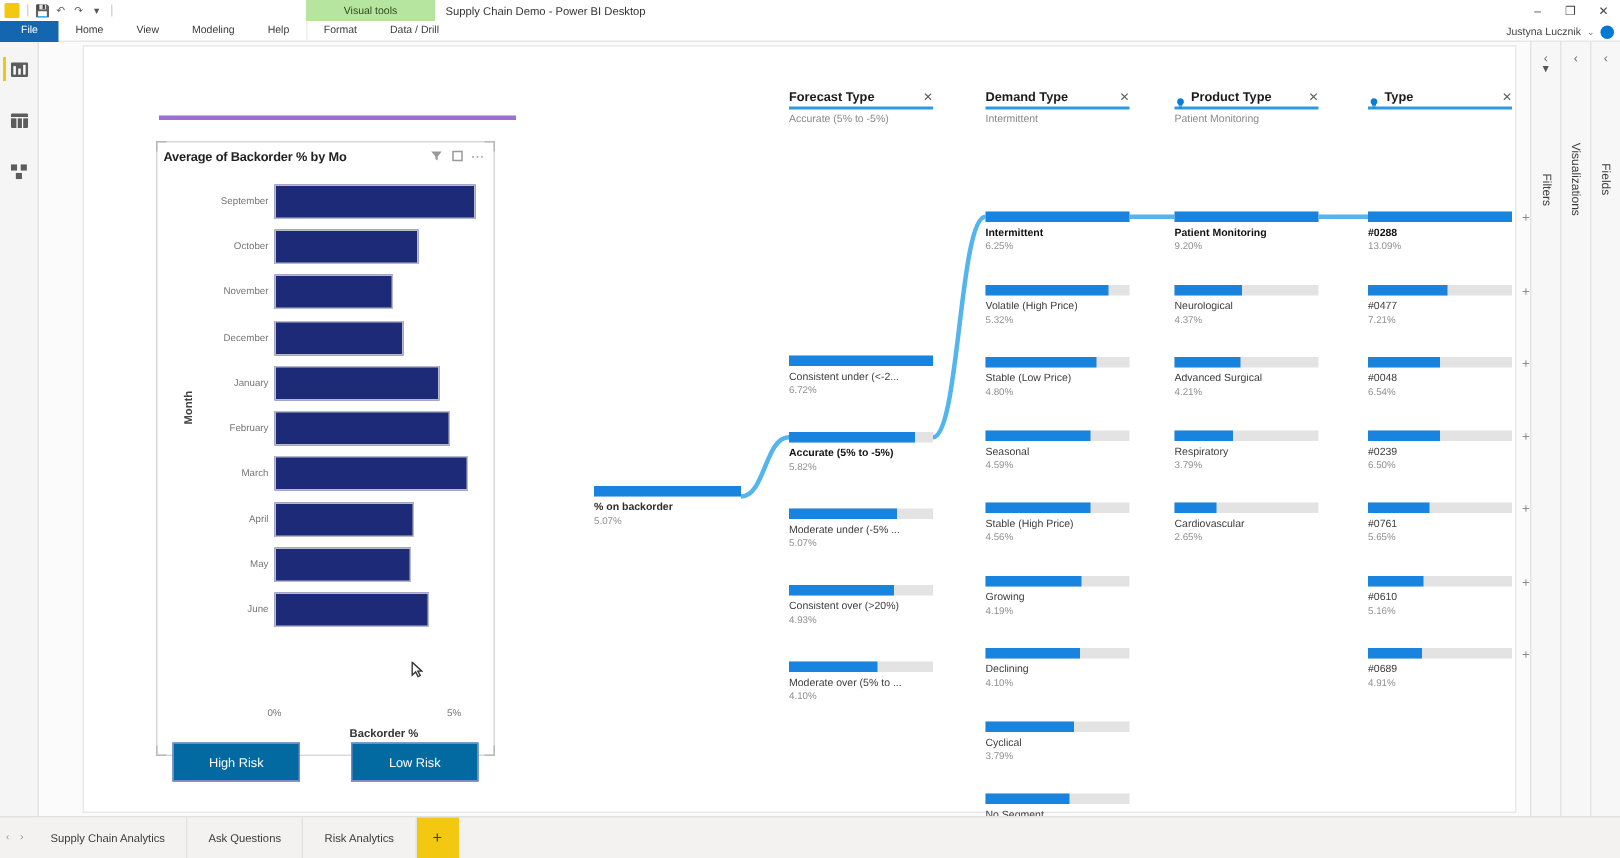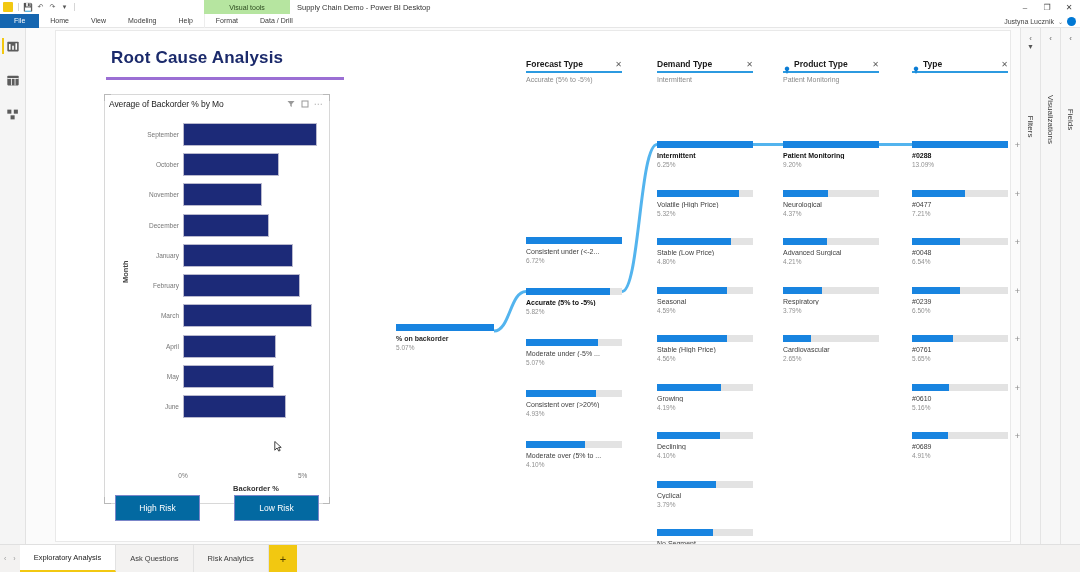--- a/index.html
+++ b/index.html
@@ -93,21 +93,21 @@
   
   .visual {
     position: absolute; left: 48px; top: 63px; width: 226px; height: 410px;
     background: #fff; border: 1px solid #d8d8d8;
   }
   .visual-hdr {
     position: absolute; left: 0; top: 0; width: 100%; height: 18px;
     display: flex; align-items: center; padding: 0 4px;
   }
   .visual-title {
-    font-size: 8.5px; color: #222; font-weight: normal; white-space: nowrap;
+    font-size: 8.5px; color: #222; font-weight: bold; white-space: nowrap;
     overflow: hidden; flex: 1; letter-spacing: -.1px;
   }
   .visual-icos { display: flex; align-items: center; gap: 5px; padding-right: 2px; }
   .vi { width: 9px; height: 9px; display: flex; align-items: center; justify-content: center; }
   .vi svg { width: 8px; height: 8px; fill: #999; }
   .vi-dots { font-size: 9px; color: #999; letter-spacing: .5px; line-height: 4px; }
   .handle { position: absolute; width: 7px; height: 7px; border: 1px solid #b9b9b9; }
   .h-tl { left: -1px; top: -1px; border-right: none; border-bottom: none; }
   .h-tr { right: -1px; top: -1px; border-left: none; border-bottom: none; }
   .h-bl { left: -1px; bottom: -1px; border-right: none; border-top: none; }
@@ -281,21 +281,20 @@
         <rect x="1" y="2" width="5" height="5"></rect>
         <rect x="9" y="2" width="5" height="5"></rect>
         <rect x="5" y="9" width="5" height="5"></rect>
       </svg>
     </div>
   </div>
 
   <div class="canvas">
     <div class="report-page">
 
-      <div class="page-title">Root Cause Analysis</div>
       <div class="title-rule"></div>
 
       <div class="visual">
         <div class="handle h-tl"></div>
         <div class="handle h-tr"></div>
         <div class="handle h-bl"></div>
         <div class="handle h-br"></div>
 
         <div class="visual-hdr">
           <div class="visual-title">Average of Backorder % by Mo</div>
@@ -647,19 +646,19 @@
         <div class="pane-label">Fields</div>
       </div>
     </div>
   </div>
 
   <div class="tabbar">
     <div class="tab-navs">
       <span class="tab-nav">‹</span>
       <span class="tab-nav">›</span>
     </div>
-    <div class="page-tab active">Exploratory Analysis</div>
+    <div class="page-tab">Supply Chain Analytics</div>
     <div class="page-tab">Ask Questions</div>
     <div class="page-tab">Risk Analytics</div>
     <div class="tab-add">+</div>
   </div>
 
 </div>
 
 </body></html>

